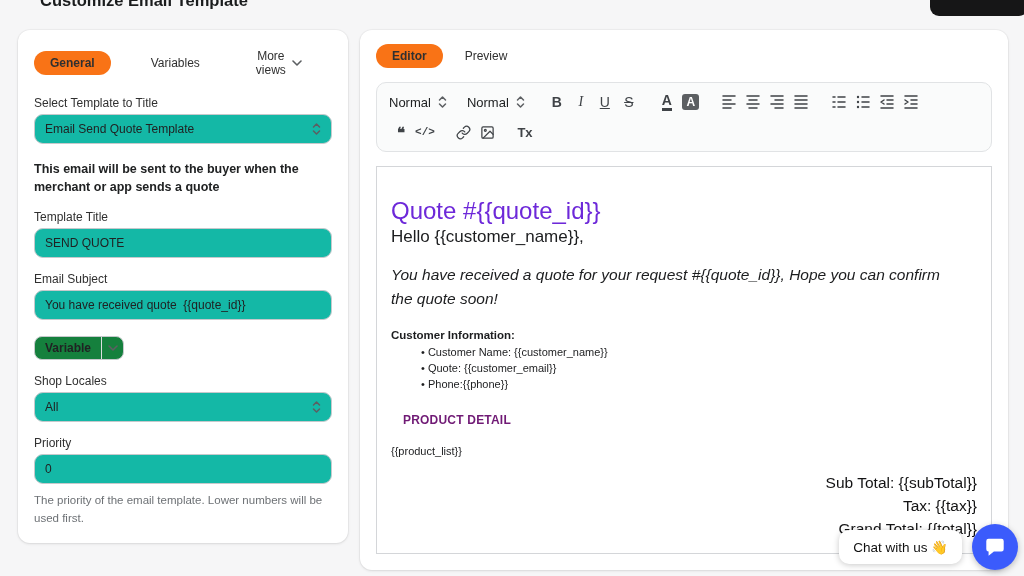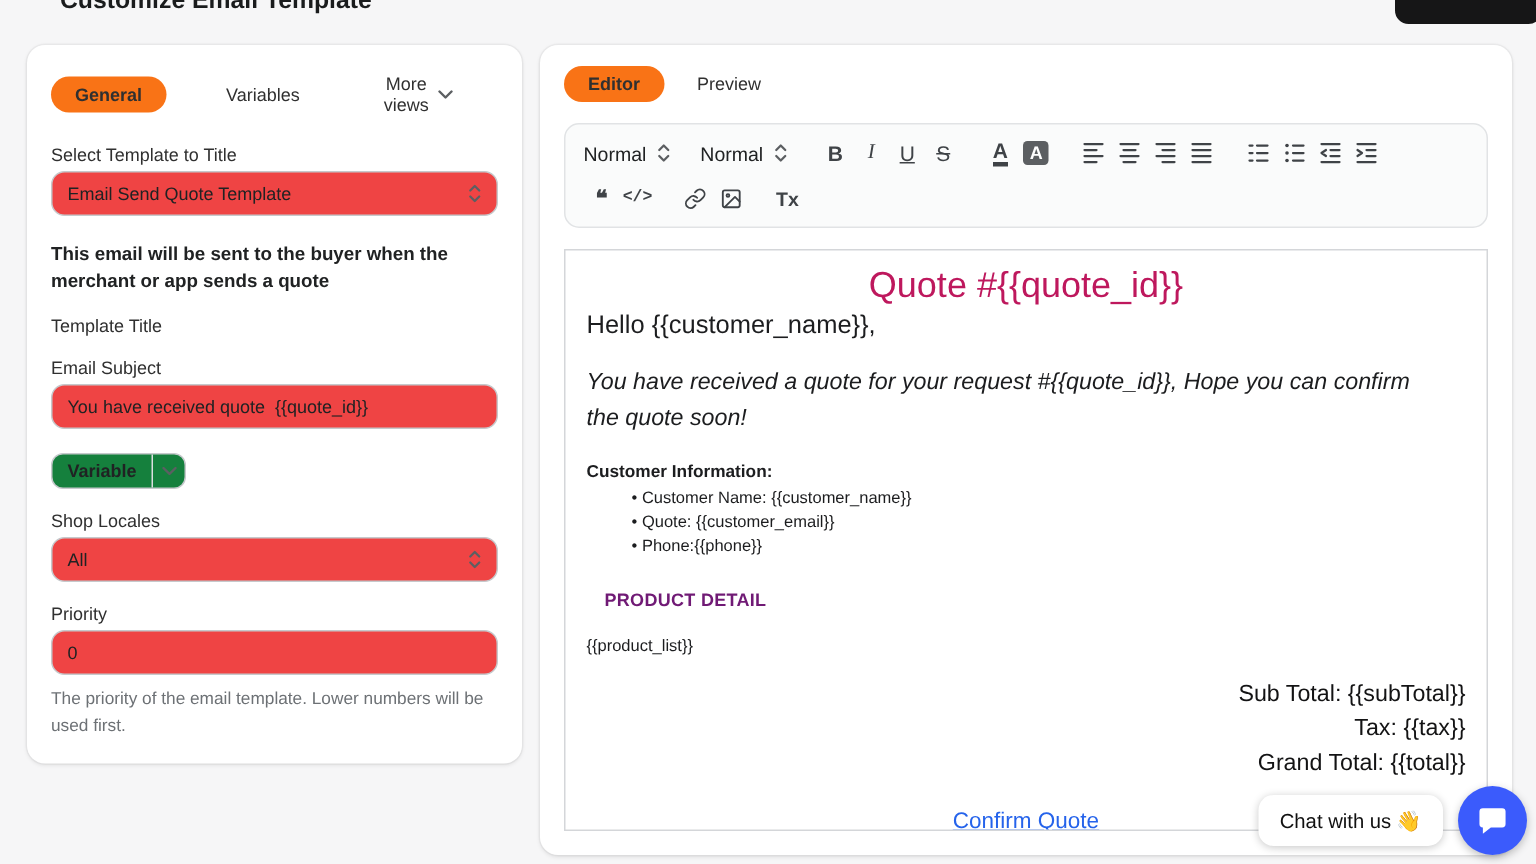--- a/index.html
+++ b/index.html
@@ -19,21 +19,21 @@
   
   .tabs { display: flex; align-items: center; }
   .tabs.wide  .tab { margin-right: 24px; }
   .tabs.tight .tab { margin-right: 6px; }
   .tab { border: none; background: transparent; font-size: 12px; font-weight: 500; color: #303030;
          padding: 5px 16px; border-radius: 15px; cursor: pointer; display: inline-flex; align-items: center; gap: 6px; }
   .tab.active { background: #f97316; font-weight: 600; }
 
   
   .field-label { display: block; font-size: 12px; color: #303030; margin: 14px 0 4px; }
-  .control { width: 100%; height: 30px; border: 1px solid #c6c9cc; border-radius: 9px; background: #ef4444;
+  .control { width: 100%; height: 30px; border: 1px solid #c6c9cc; border-radius: 9px; background: #14b8a6;
              font-size: 12px; color: #202223; padding: 0 10px; }
   .select-control { display: flex; align-items: center; justify-content: space-between; cursor: pointer; }
   input.control { outline: none; }
   .desc { font-size: 12.5px; font-weight: 700; line-height: 1.45; margin-top: 16px; color: #202223; }
   .help { font-size: 11.5px; color: #6d7175; line-height: 1.5; margin-top: 8px; }
 
   .variable-btn { margin-top: 16px; display: inline-flex; align-items: stretch; height: 24px;
                   border: 1px solid #c6c9cc; border-radius: 8px; background: #15803d; font-size: 12px; font-weight: 600; cursor: pointer; }
   .vb-label { display: flex; align-items: center; padding: 0 10px; }
   .vb-caret { display: flex; align-items: center; justify-content: center; width: 22px; border-left: 1px solid #dcdee0; }
@@ -52,21 +52,21 @@
   .g-underline { text-decoration: underline; }
   .g-strike { text-decoration: line-through; }
   .g-colorA { font-weight: 600; line-height: 1; padding-bottom: 1px; border-bottom: 3px solid #3f4347; }
   .g-bgA { background: #5c5f62; color: #fff; border-radius: 3px; padding: 1px 4px; font-size: 12px; font-weight: 600; }
   .g-quote { font-size: 15px; font-weight: 700; line-height: 1; }
   .g-code { font-family: "Liberation Mono", monospace; font-size: 11px; font-weight: 700; }
   .g-clean { font-size: 13px; font-weight: 600; }
 
   
   .editor-box { flex: 1; margin-top: 14px; border: 1px solid #d4d6d9; background: #fff; padding: 10px 14px; overflow: hidden; }
-  .ed-heading { text-align: center; font-size: 24px; font-weight: 400; color: #be185d; margin-top: 0; }
+  .ed-heading { font-size: 24px; font-weight: 400; color: #6d28d9; margin-top: 20px; }
   .ed-greeting { font-size: 17px; margin-top: 2px; color: #1c1d1f; }
   .ed-intro { font-size: 15.5px; font-style: italic; line-height: 1.55; margin-top: 16px; color: #1c1d1f; max-width: 98%; }
   .ed-label { font-size: 11.5px; font-weight: 700; margin-top: 18px; color: #1c1d1f; }
   .ed-bullets { margin-top: 4px; padding-left: 30px; font-size: 11px; line-height: 1.45; color: #1c1d1f; }
   .ed-bullet::before { content: "• "; }
   .ed-product-label { font-size: 12px; font-weight: 700; margin-top: 20px; letter-spacing: .2px; color: #701a75; padding-left: 12px; }
   .ed-product-list { font-size: 11px; margin-top: 18px; color: #1c1d1f; }
   .ed-totals { margin-top: 14px; text-align: right; font-size: 15.5px; line-height: 1.5; color: #131314; }
   .ed-grand { font-weight: 400; }
   .ed-confirm-row { text-align: center; margin-top: 18px; }
@@ -112,20 +112,21 @@
         <svg width="9" height="14" viewBox="0 0 9 14">
             <path d="M1.5 5l3-3 3 3" stroke="#5c5f62" stroke-width="1.5" fill="none" stroke-linecap="round" stroke-linejoin="round"></path>
             <path d="M1.5 9l3 3 3-3" stroke="#5c5f62" stroke-width="1.5" fill="none" stroke-linecap="round" stroke-linejoin="round"></path>
           </svg>
       </span>
     </div>
 
     <p class="desc">This email will be sent to the buyer when the merchant or app sends a quote</p>
 
     <label class="field-label">Template Title</label>
+    <input class="control" type="text" value="SEND QUOTE" style="">
 
     <label class="field-label">Email Subject</label>
     <input class="control" type="text" value="You have received quote  {{quote_id}}" style="">
 
     <div class="variable-btn">
       <span class="vb-label">Variable</span>
       <span class="vb-caret">
         <svg width="10" height="6" viewBox="0 0 10 6">
             <path d="M1 1l4 4 4-4" stroke="#5c5f62" stroke-width="1.6" fill="none" stroke-linecap="round" stroke-linejoin="round"></path>
           </svg>

